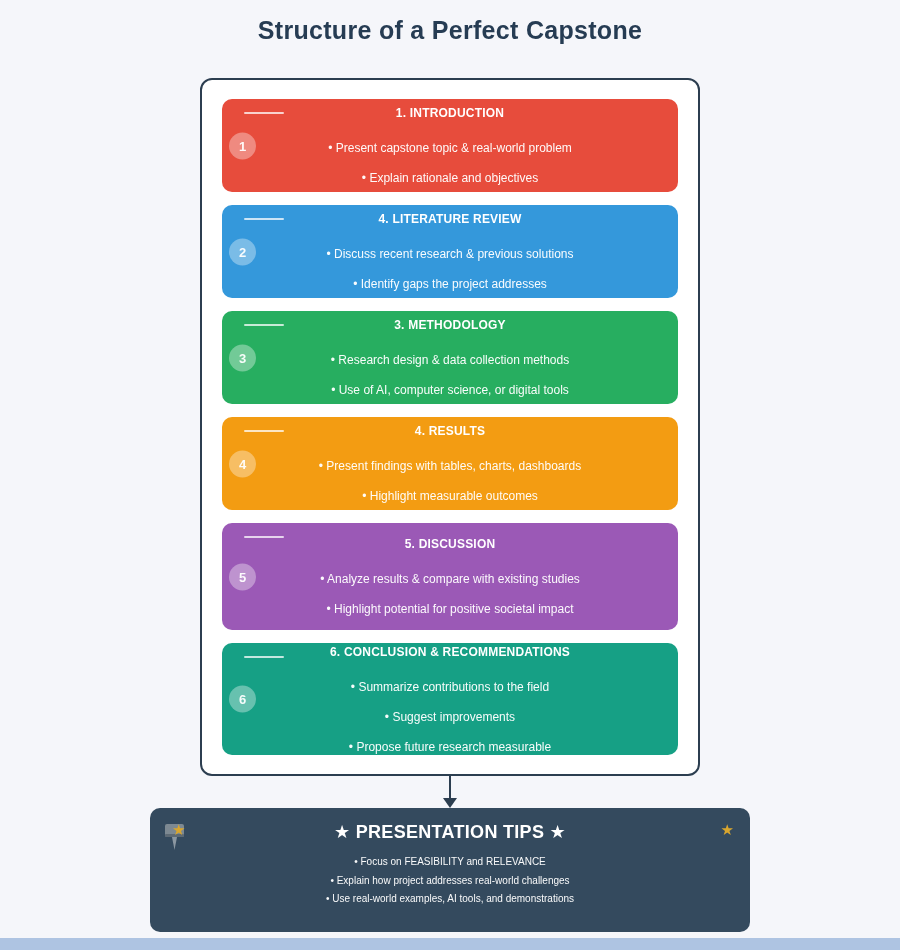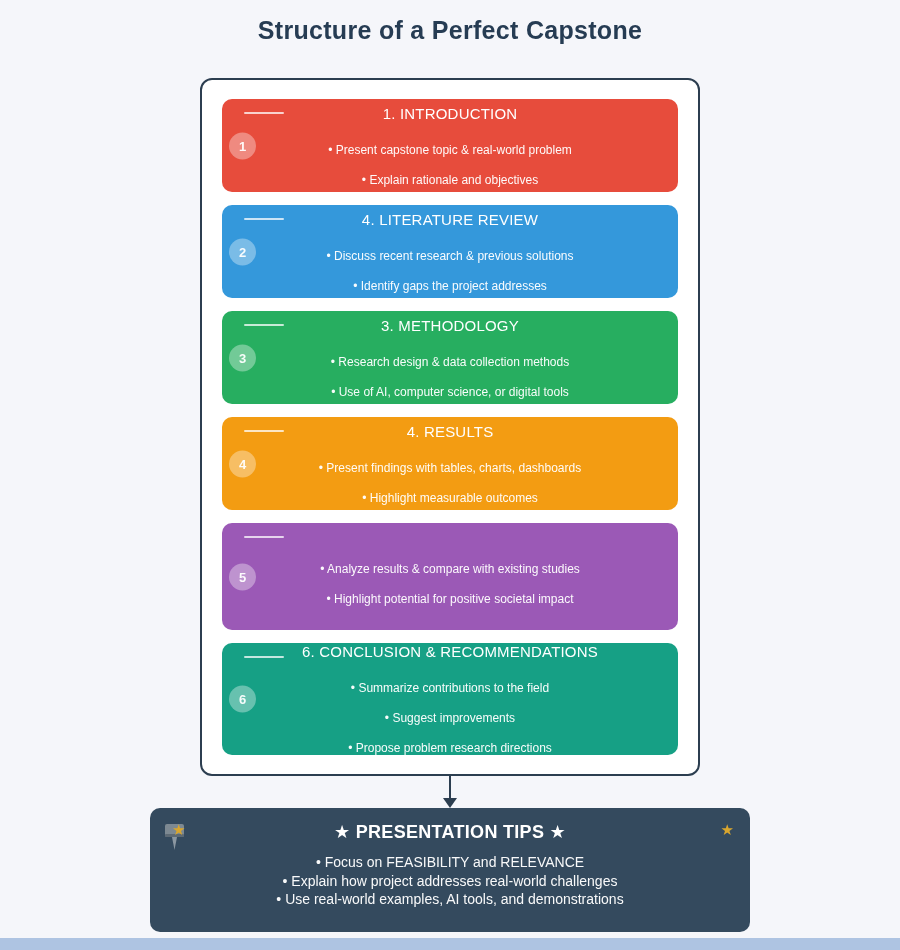--- a/index.html
+++ b/index.html
@@ -70,22 +70,22 @@
     border-radius: 50%;
     background: rgba(255,255,255,0.35);
     color: rgba(255,255,255,0.95);
     font-size: 13px;
     font-weight: bold;
     display: flex;
     align-items: center;
     justify-content: center;
   }
   .card-title {
-    font-size: 15px;
-    font-weight: normal;
+    font-size: 12px;
+    font-weight: bold;
     margin-bottom: 7px;
     letter-spacing: 0.2px;
   }
   .bullet {
     font-size: 12px;
     line-height: 18px;
     color: rgba(255,255,255,0.97);
     margin-top: 12px;
   }
   .arrow-line {
@@ -118,21 +118,21 @@
     text-align: center;
     padding-top: 13px;
   }
   .tips-title {
     font-size: 18px;
     font-weight: bold;
     margin-bottom: 10px;
     letter-spacing: 0.3px;
   }
   .tips-bullet {
-    font-size: 14px;
+    font-size: 10px;
     line-height: 18.5px;
     color: rgba(255,255,255,0.97);
   }
   .corner-star {
     position: absolute;
     top: 13px;
     font-size: 15px;
     color: #d9a62e;
     z-index: 2;
   }
@@ -187,31 +187,32 @@
     <div class="card-dash"></div>
     <div class="num-badge">4</div>
     <div class="card-title">4. RESULTS</div>
     <div class="bullet">• Present findings with tables, charts, dashboards</div>
     <div class="bullet">• Highlight measurable outcomes</div>
   </div>
 
   <div class="card tall" style="background: rgb(155, 89, 182);">
     <div class="card-dash"></div>
     <div class="num-badge">5</div>
+    <div class="card-title">5. DISCUSSION</div>
     <div class="bullet">• Analyze results &amp; compare with existing studies</div>
     <div class="bullet">• Highlight potential for positive societal impact</div>
   </div>
 
   <div class="card tall" style="background: rgb(22, 160, 133);">
     <div class="card-dash"></div>
     <div class="num-badge">6</div>
     <div class="card-title">6. CONCLUSION &amp; RECOMMENDATIONS</div>
     <div class="bullet">• Summarize contributions to the field</div>
     <div class="bullet">• Suggest improvements</div>
-    <div class="bullet">• Propose problem research directions</div>
+    <div class="bullet">• Propose future research measurable</div>
   </div>
 
 </div>
 
 <div class="arrow-line"></div>
 <div class="arrow-head"></div>
 
 <div class="tips-box" style="background: rgb(52, 74, 94);">
   <span class="pushpin">
     <svg width="26" height="34" viewBox="0 0 26 34">

